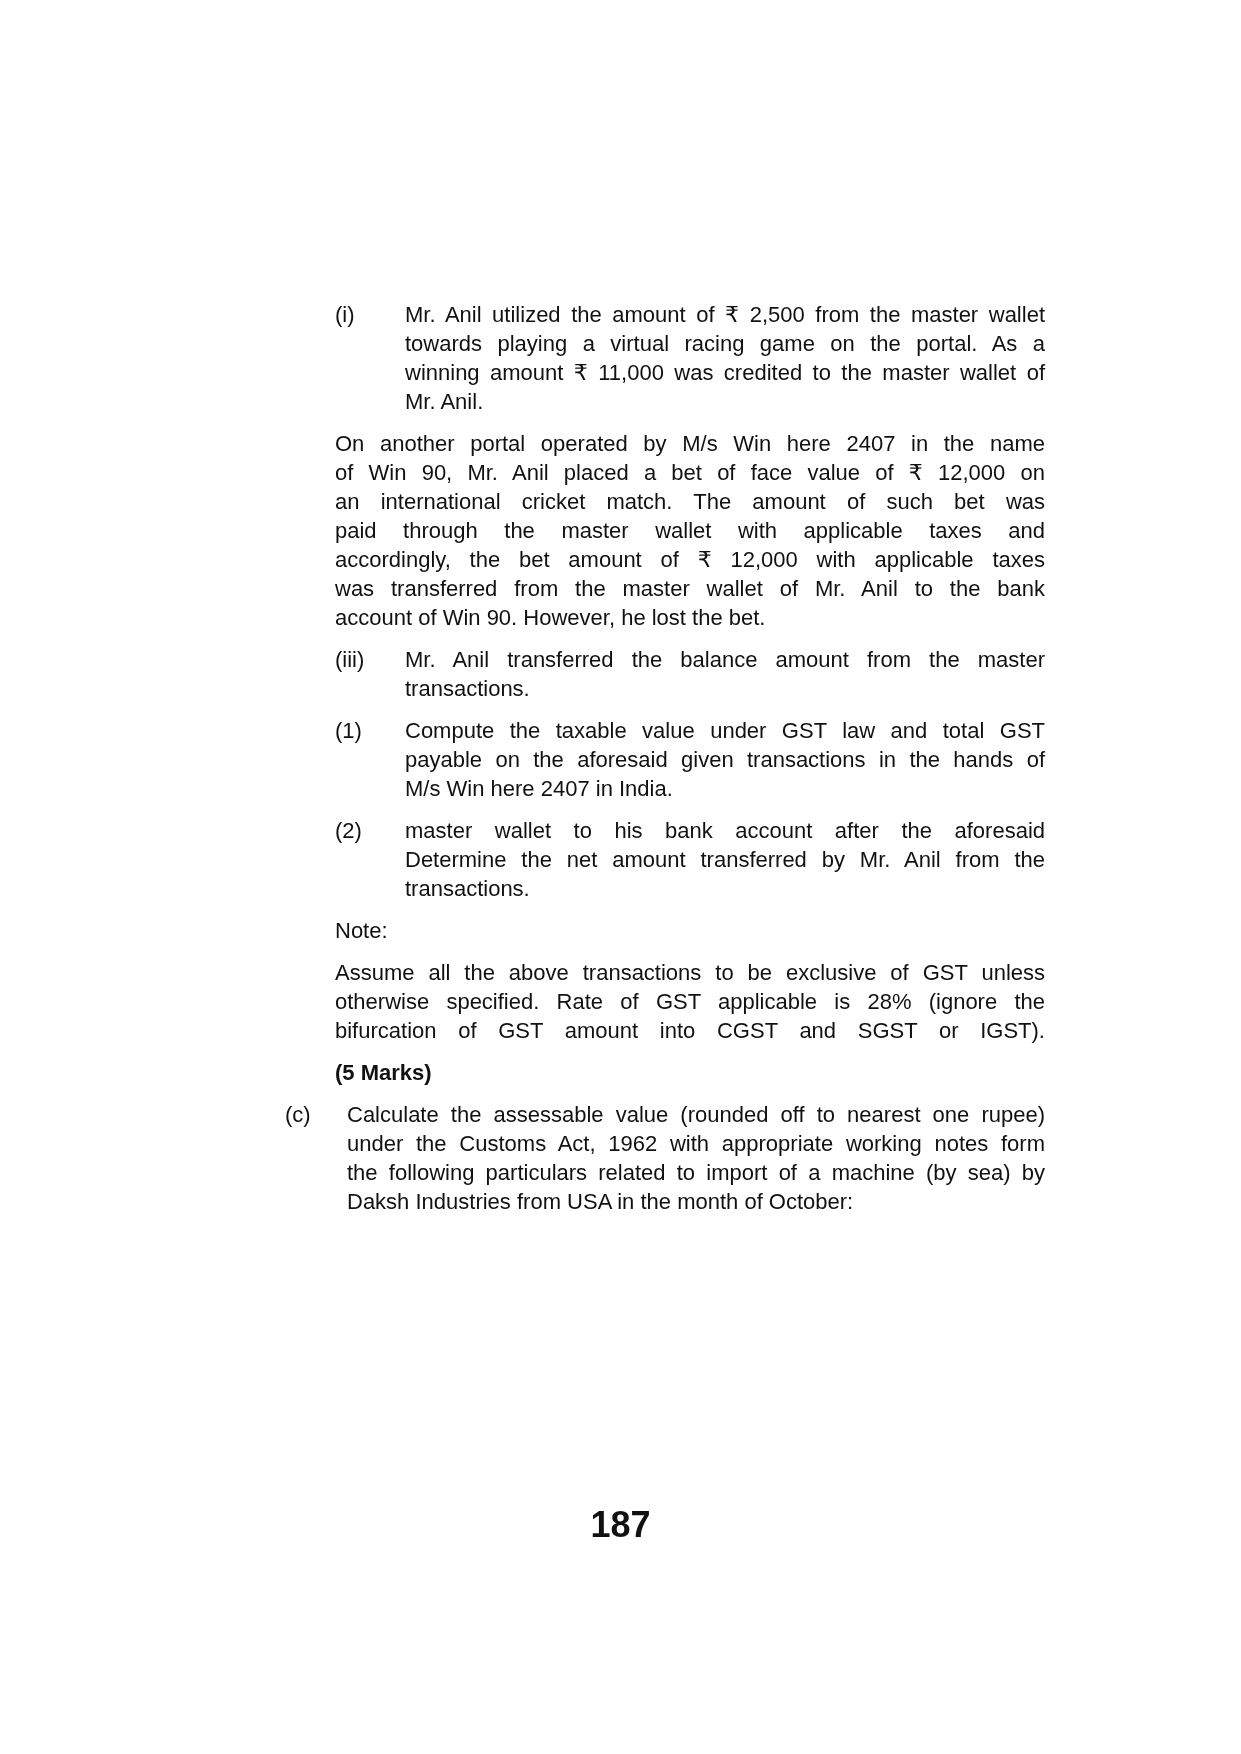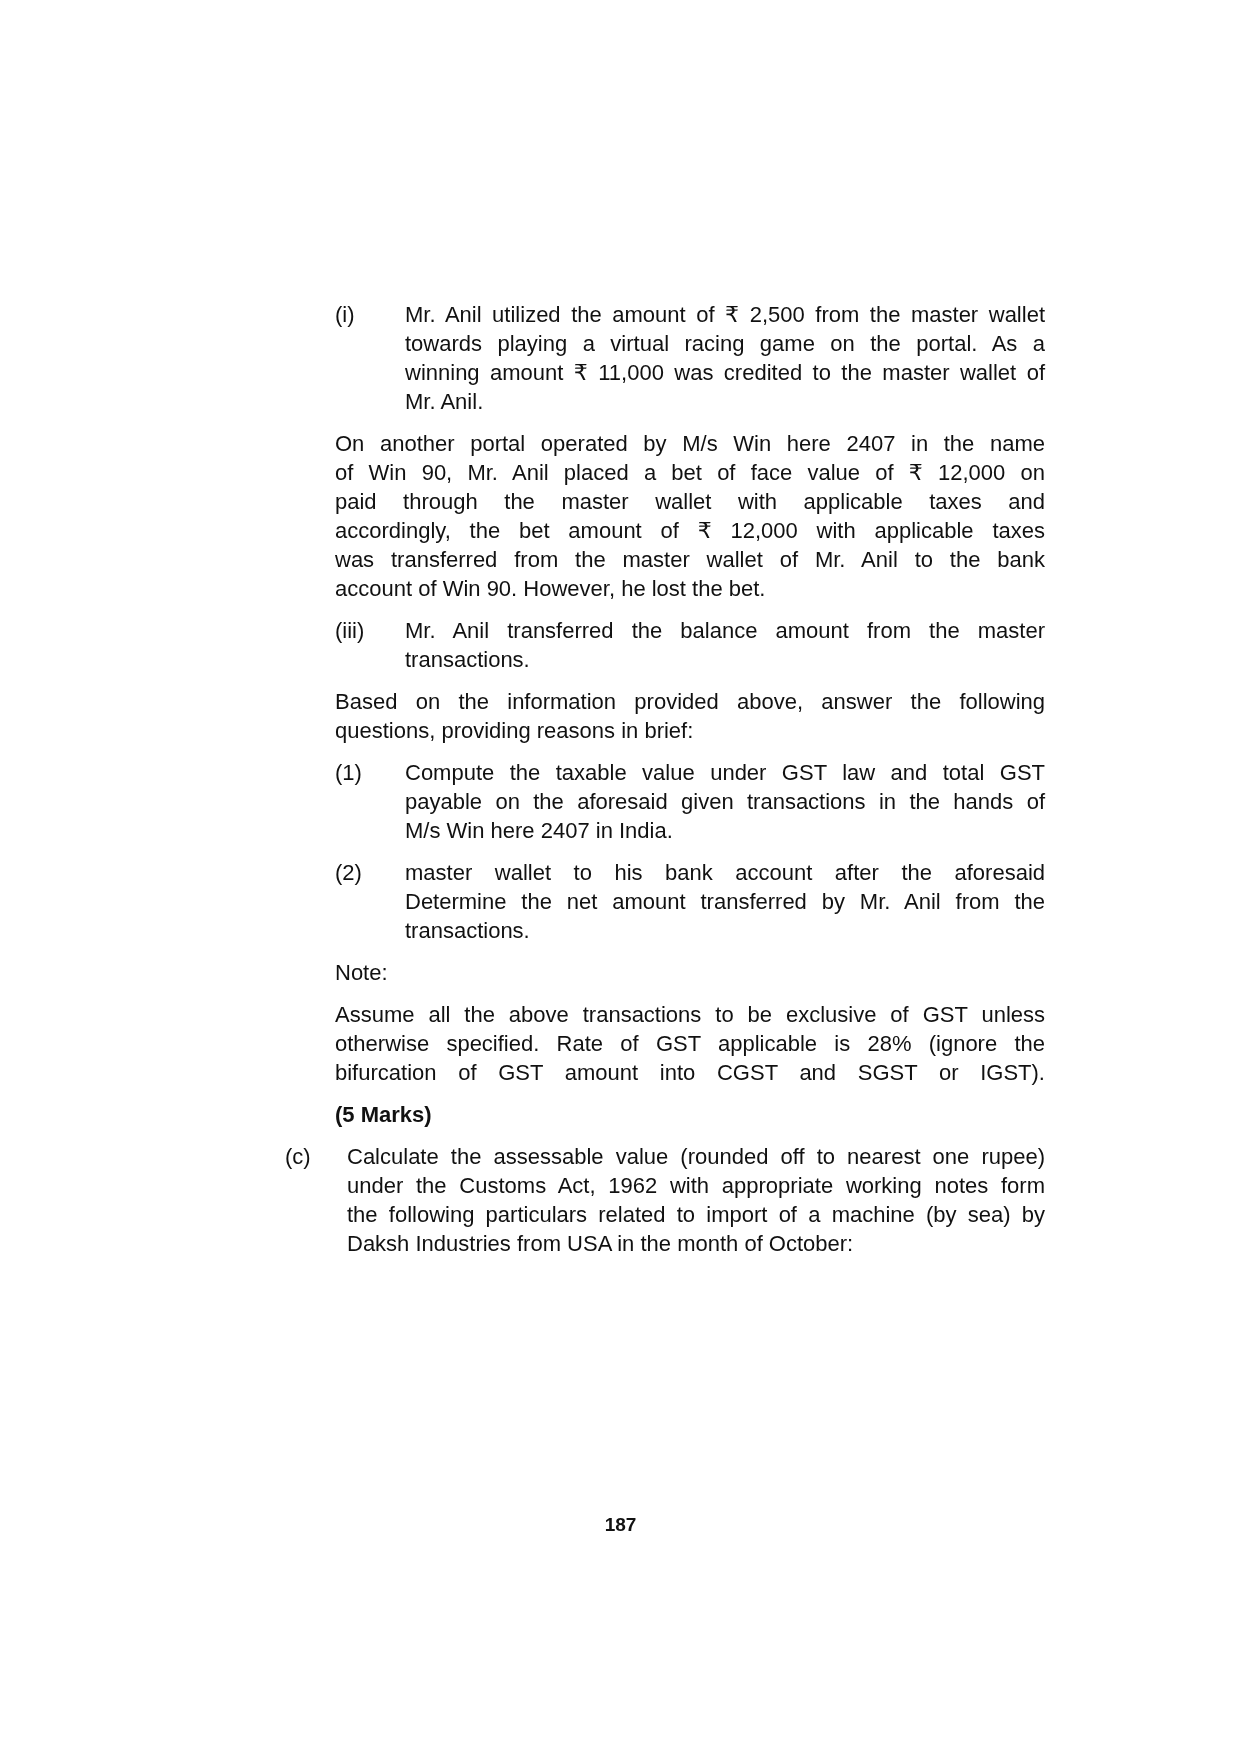--- a/index.html
+++ b/index.html
@@ -48,21 +48,21 @@
     text-align: left;
     margin-bottom: 13px;
   }
   .page-num {
     position: absolute;
     top: 1510px;
     left: 0;
     width: 100%;
     text-align: center;
     font-weight: bold;
-    font-size: 19px;
+    font-size: 36px;
     line-height: 29px;
   }
 </style>
 </head>
 <body>
 
 <div class="page">
   <div class="content-col">
 
     <div class="indented">
@@ -74,39 +74,36 @@
           <div class="jl">towards playing a virtual racing game on the portal. As a</div>
           <div class="jl">winning amount ₹ 11,000 was credited to the master wallet of</div>
           <div class="ll">Mr. Anil.</div>
         </div>
       </div>
 
       <div class="list-item">
         <div class="item-body">
           <div class="jl">On another portal operated by M/s Win here 2407 in the name</div>
           <div class="jl">of Win 90, Mr. Anil placed a bet of face value of ₹ 12,000 on</div>
+          <div class="jl">an international cricket match. The amount of such bet was</div>
           <div class="jl">paid through the master wallet with applicable taxes and</div>
           <div class="jl">accordingly, the bet amount of ₹ 12,000 with applicable taxes</div>
           <div class="jl">was transferred from the master wallet of Mr. Anil to the bank</div>
           <div class="ll">account of Win 90. However, he lost the bet.</div>
         </div>
       </div>
 
       <div class="list-item">
         <div class="g70 item-label">(iii)</div>
         <div class="item-body">
           <div class="jl">Mr. Anil transferred the balance amount from the master</div>
           <div class="ll">transactions.</div>
         </div>
       </div>
 
-      <div class="para">
-        <div class="jl">Based on the information provided above, answer the following</div>
-        <div class="ll">questions, providing reasons in brief:</div>
-      </div>
 
       <div class="list-item">
         <div class="g70 item-label">(1)</div>
         <div class="item-body">
           <div class="jl">Compute the taxable value under GST law and total GST</div>
           <div class="jl">payable on the aforesaid given transactions in the hands of</div>
           <div class="ll">M/s Win here 2407 in India.</div>
         </div>
       </div>
 

